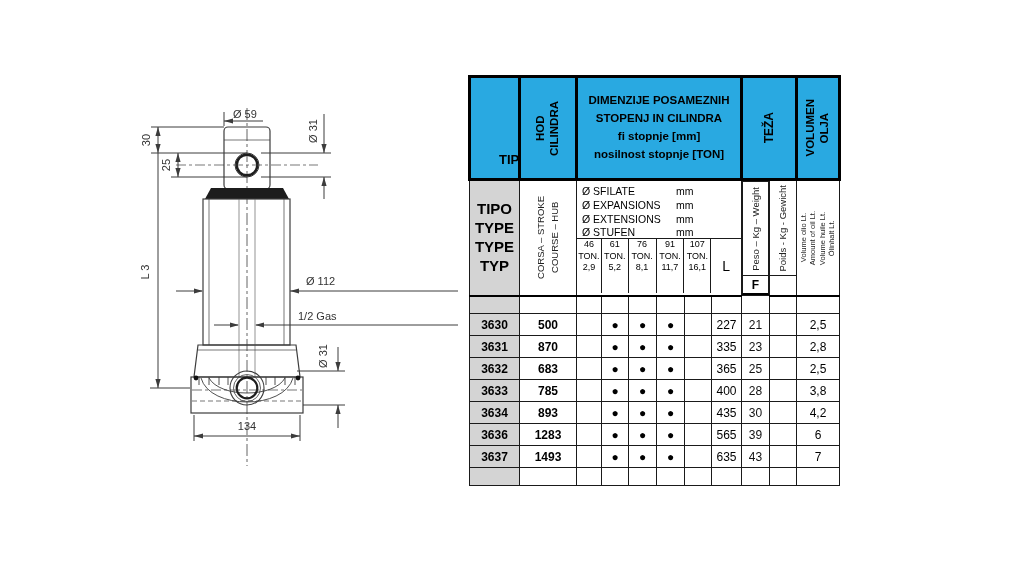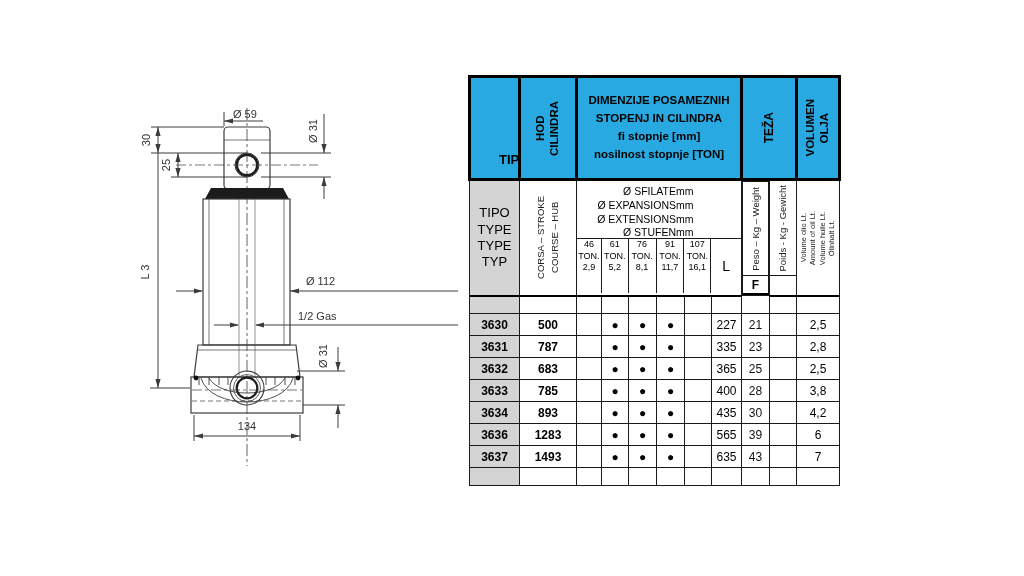--- a/index.html
+++ b/index.html
@@ -24,26 +24,26 @@
   .tip-head .lbl{display:block;margin-top:62px;padding-left:28px;}
   .vcell{position:relative;}
   .vtext{writing-mode:vertical-rl;transform:rotate(180deg);white-space:nowrap;line-height:1.05;}
   .flexcell{display:flex;justify-content:center;height:100%;}
   .bottomal{align-items:flex-start;} 
   .centeral{align-items:center;}
   .hod .vtext{font-size:11.5px;font-weight:bold;line-height:1.2;}
   .dimhead{font-size:11.5px;line-height:1.55;}
   .teza .vtext{font-size:12px;font-weight:bold;}
   .volhead .vtext{font-size:11.5px;font-weight:bold;line-height:1.2;}
-  .tipo{font-size:13px;line-height:1.25;font-weight:400;}
+  .tipo{font-size:15px;line-height:1.25;font-weight:700;}
   .corsa .vtext{font-size:9.5px;line-height:1.5;color:#222;}
   .fiblock{vertical-align:top;}
   .fi-lines{height:57px;border-bottom:1px solid #1a1a1a;padding:3px 0 0 5px;box-sizing:border-box;}
   .fi-line{display:flex;font-size:10.5px;line-height:1.3;text-align:left;}
-  .fi-line .lab{width:94px;text-align:right;}
+  .fi-line .lab{width:94px;}
   .ton-grid{display:flex;height:54px;}
   .ton{box-sizing:border-box;border-right:1px solid #1a1a1a;font-size:9px;line-height:1.25;
        display:flex;flex-direction:column;}
   .ton:last-child{border-right:none;}
   .lcol{font-size:14px;display:flex;align-items:center;justify-content:center;}
   .pcell{display:flex;flex-direction:column;height:100%;}
   .pcell .vwrap{flex:1;display:flex;justify-content:center;align-items:center;}
   .pcell .vtext{font-size:9.5px;color:#222;}
   .fbox{height:17px;border-top:1px solid #1a1a1a;font-size:12px;font-weight:bold;
         display:flex;align-items:center;justify-content:center;}
@@ -352,21 +352,21 @@
             <td class="c-stage">●</td>
             <td class="c-stage">●</td>
             <td class="c-stage"></td>
             <td class="c-l">227</td>
             <td class="c-weight">21</td>
             <td class="c-poids"></td>
             <td class="c-vol">2,5</td>
           </tr>
           <tr class="drow">
             <td class="c-tip grey">3631</td>
-            <td class="c-stroke">787</td>
+            <td class="c-stroke">870</td>
             <td class="c-stage"></td>
             <td class="c-stage">●</td>
             <td class="c-stage">●</td>
             <td class="c-stage">●</td>
             <td class="c-stage"></td>
             <td class="c-l">335</td>
             <td class="c-weight">23</td>
             <td class="c-poids"></td>
             <td class="c-vol">2,8</td>
           </tr>

